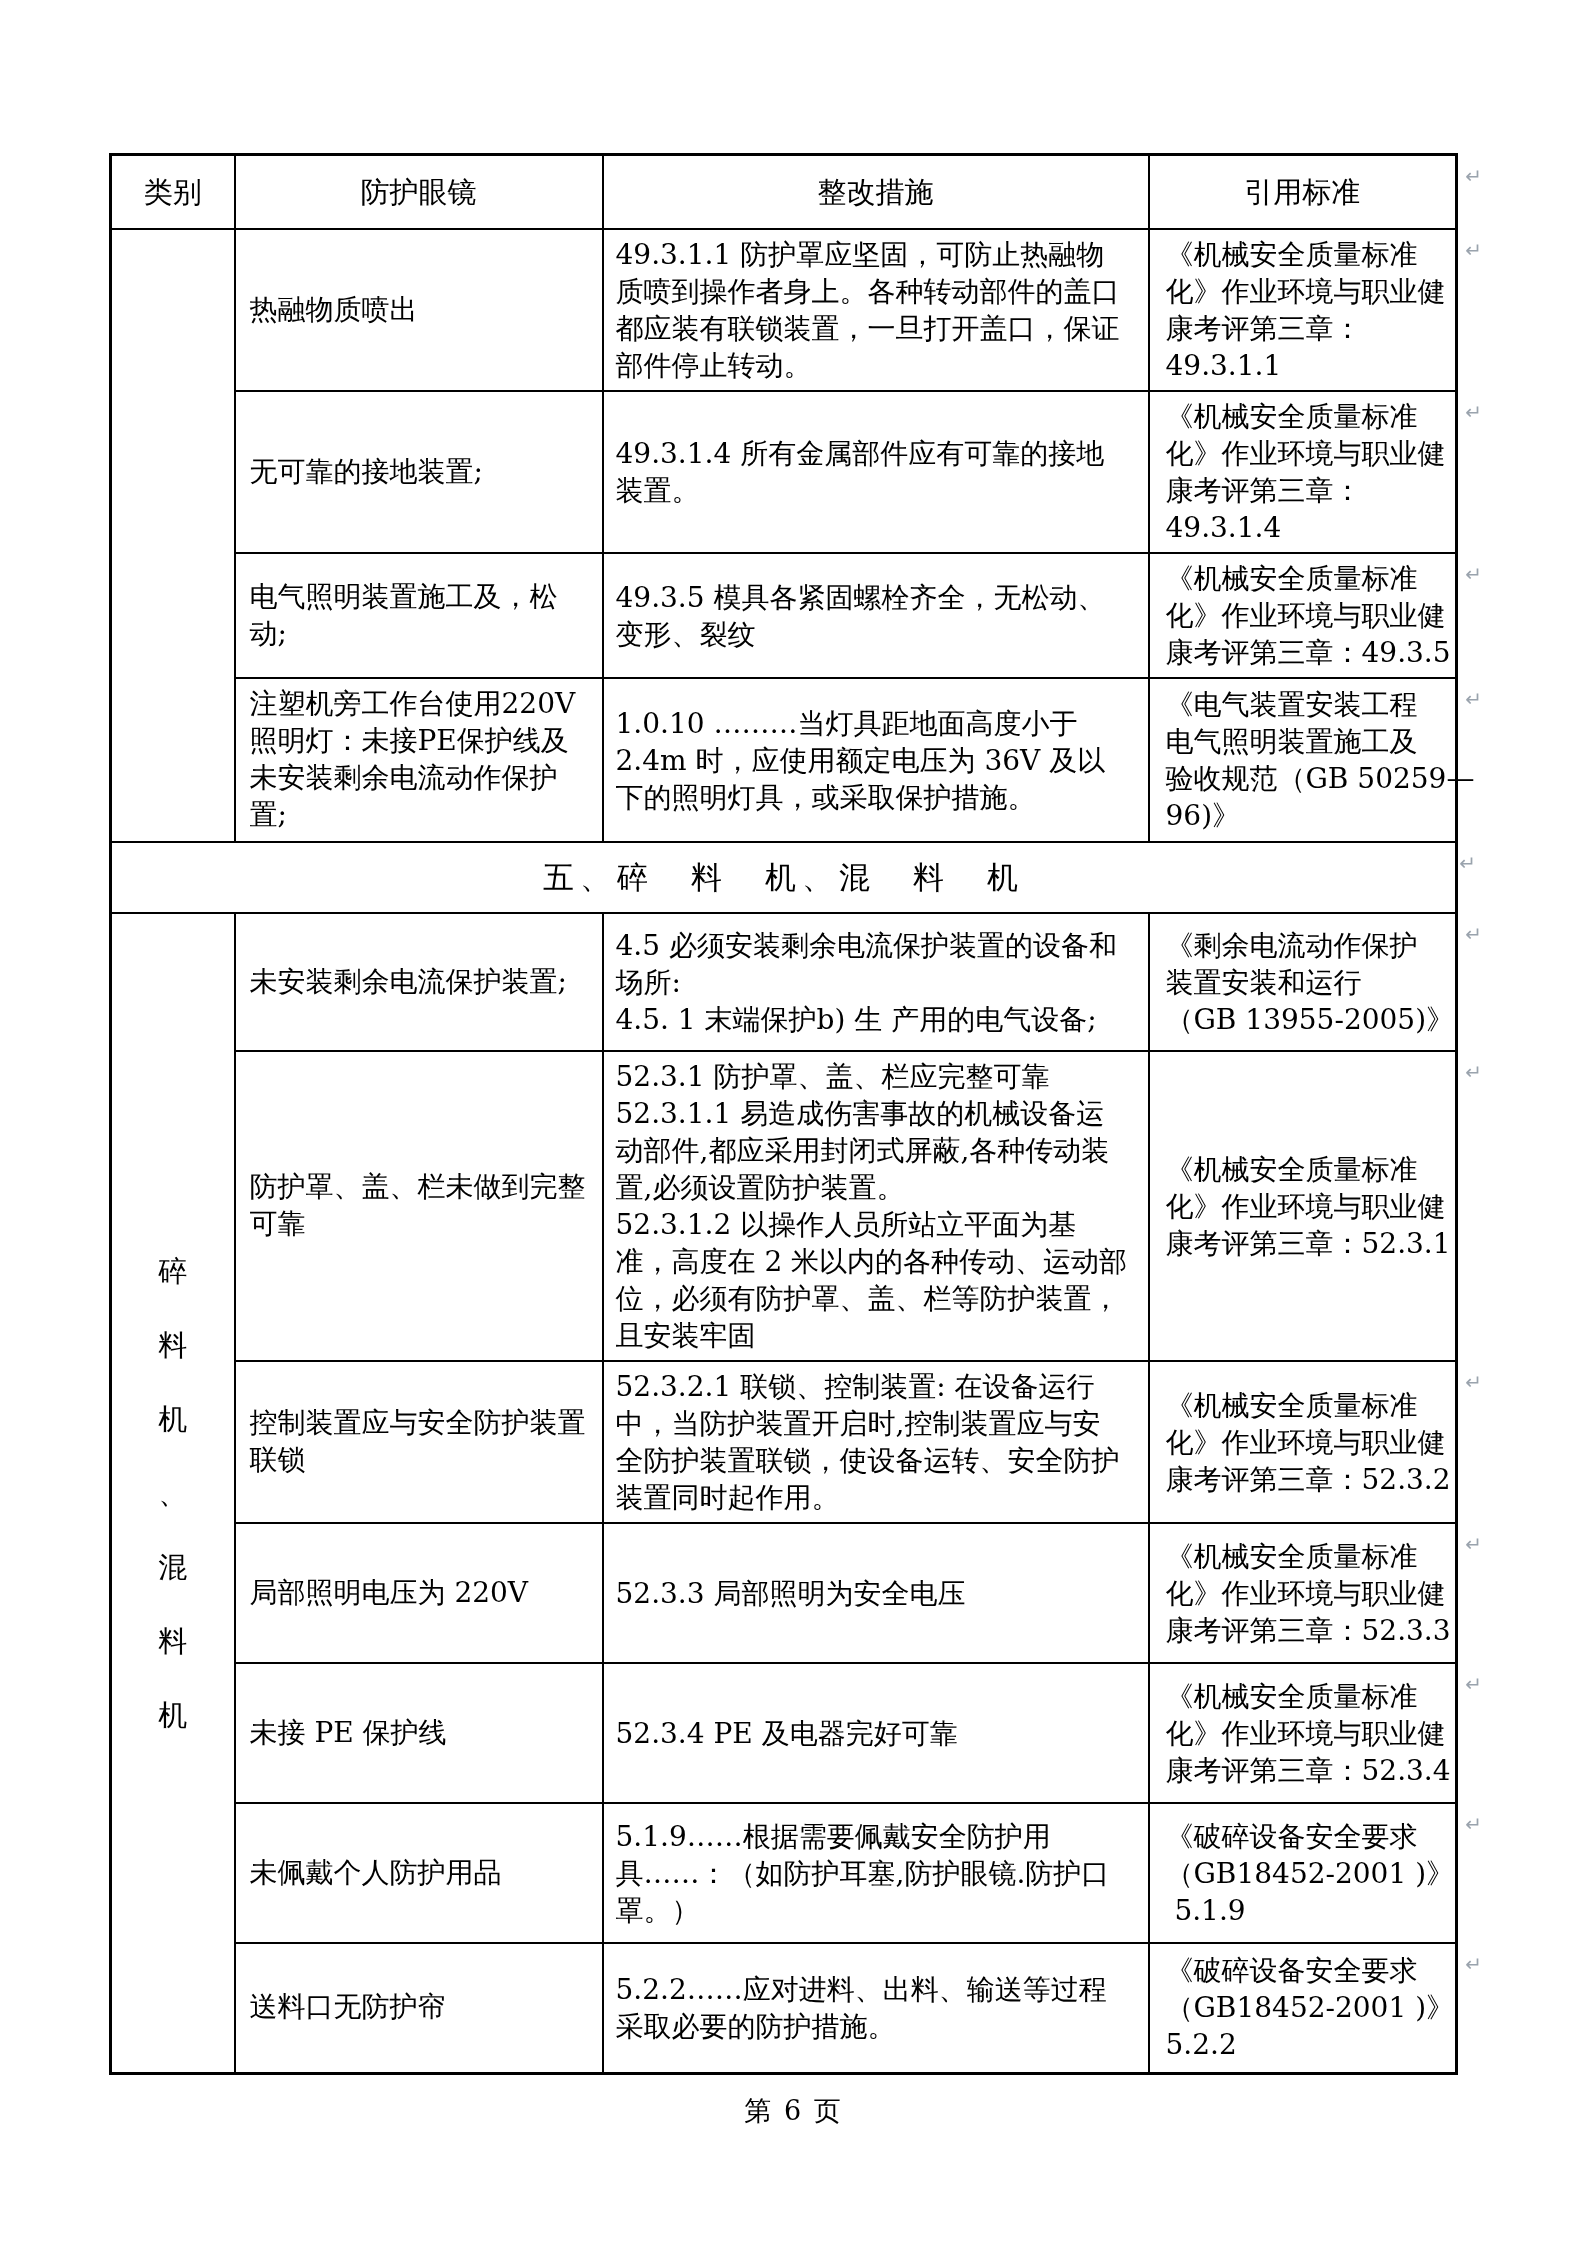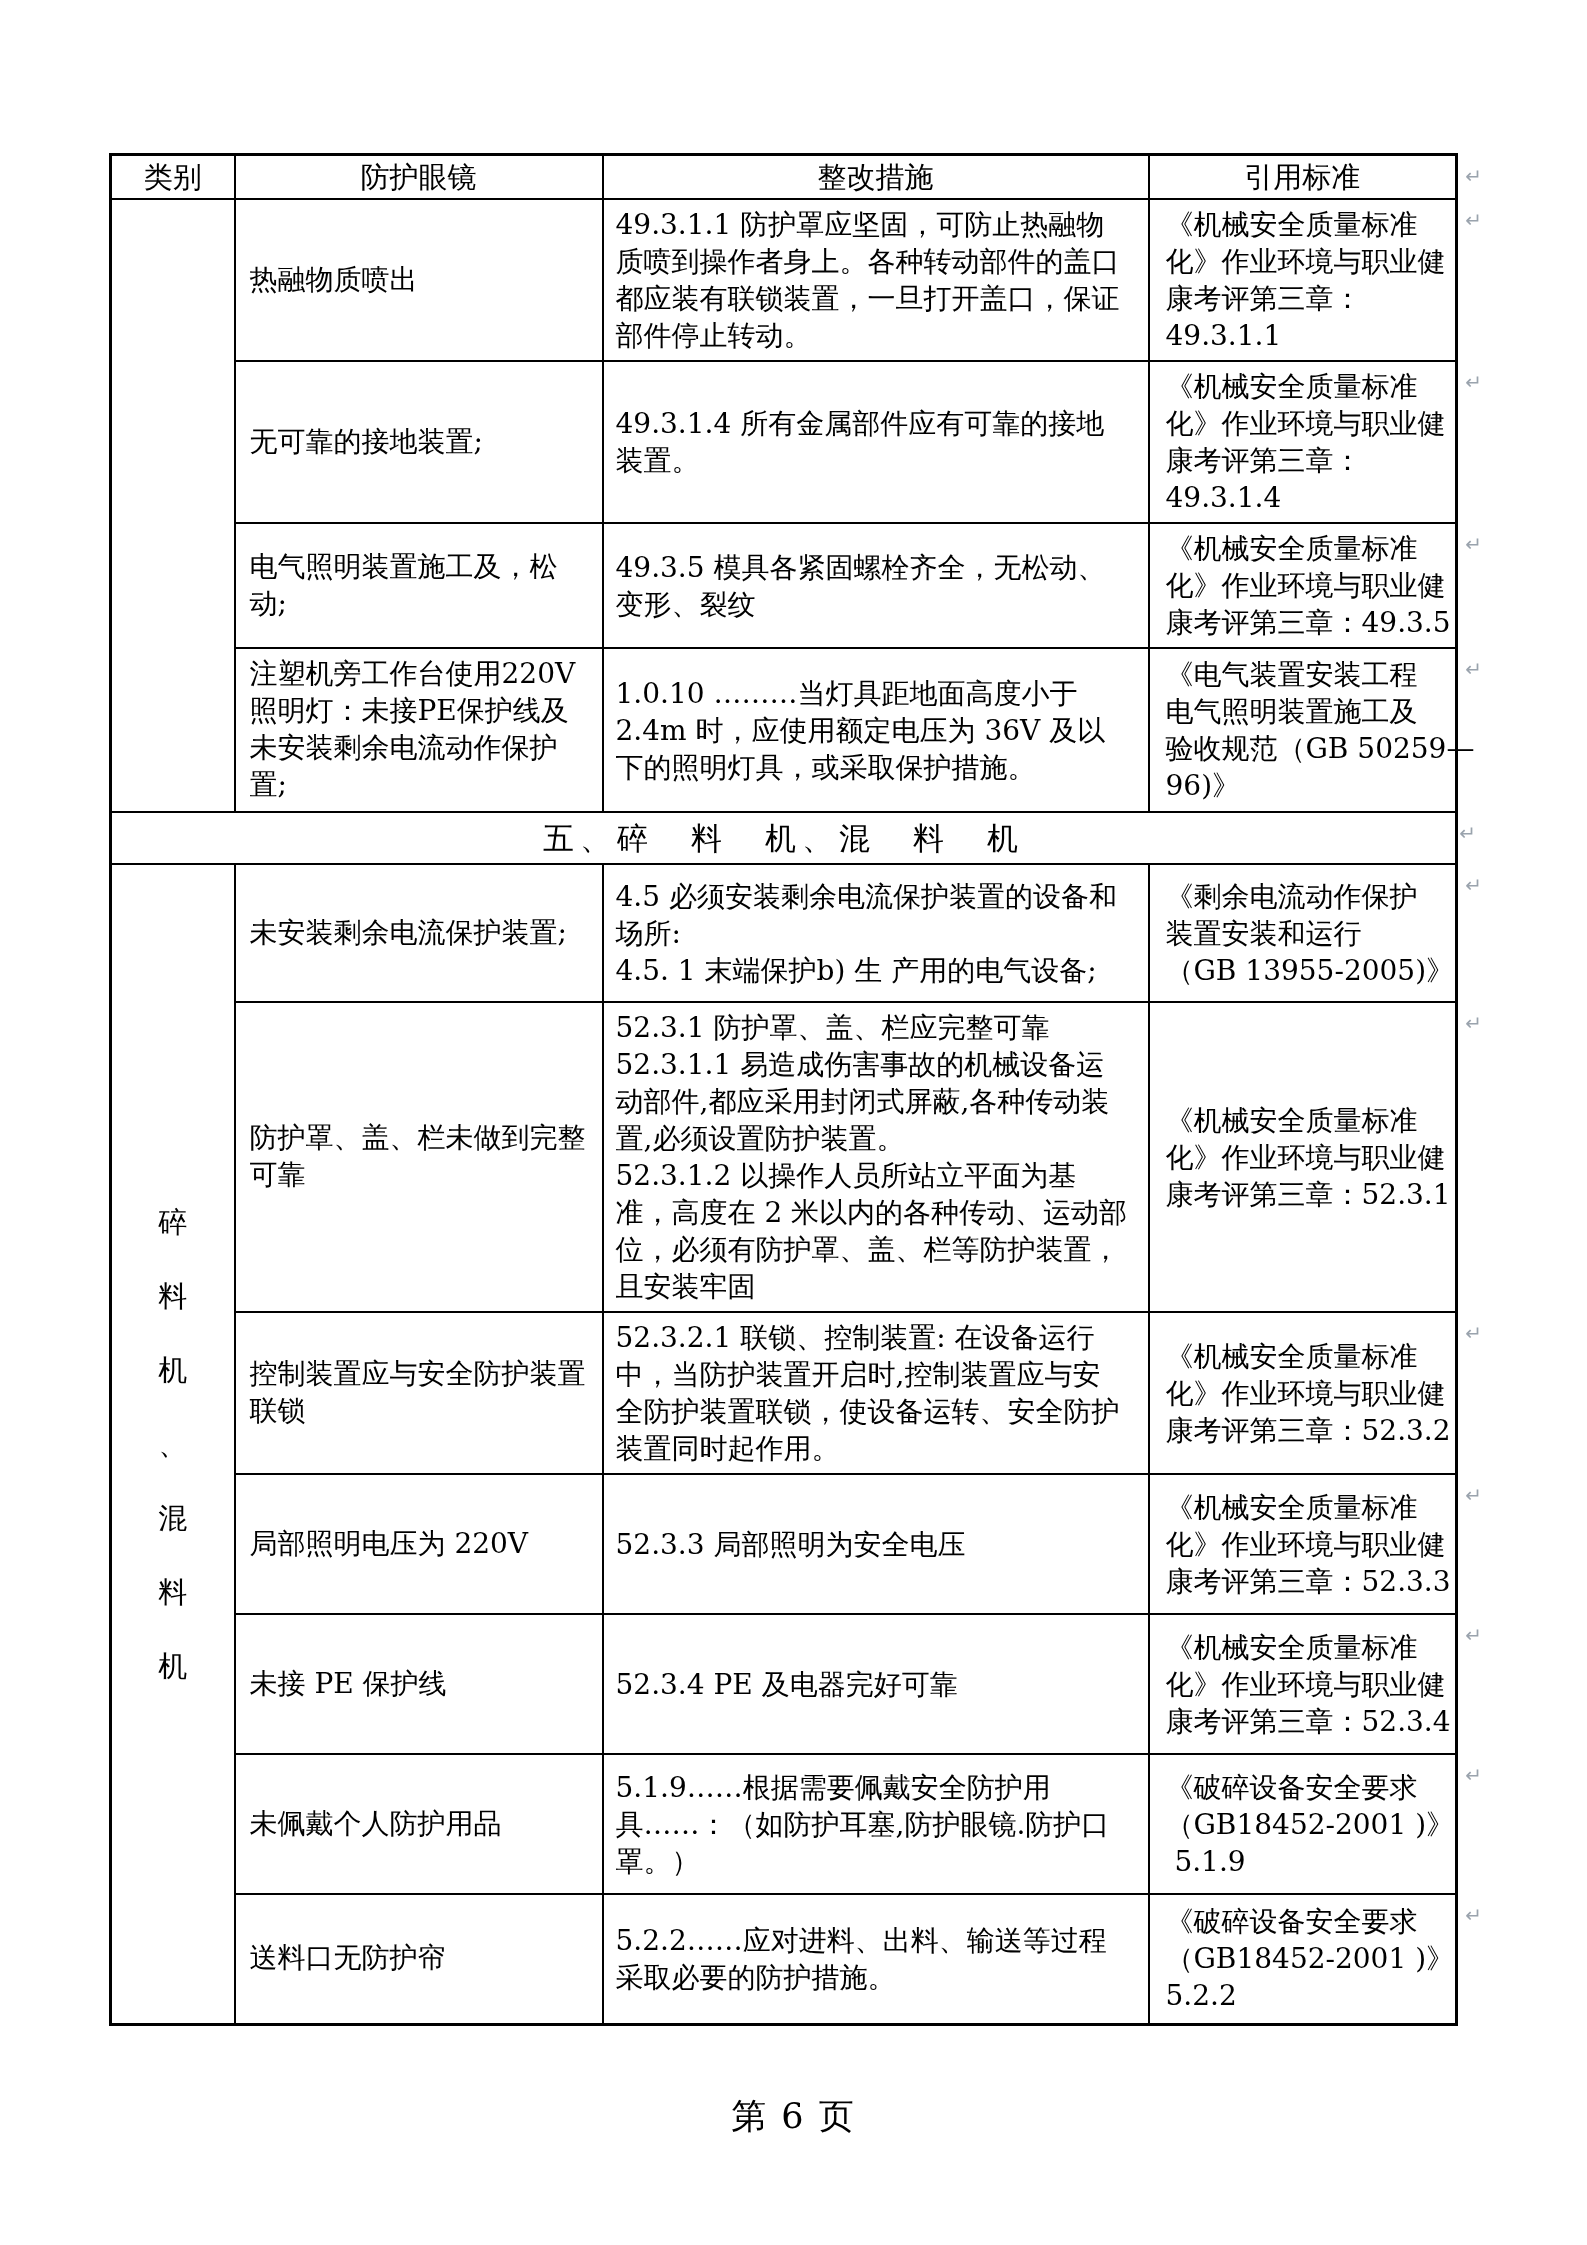--- a/index.html
+++ b/index.html
@@ -23,21 +23,21 @@
   col.c-haz { width:368px; }
   col.c-mea { width:546px; }
   col.c-std { width:308px; }
   th, td {
     border:2px solid #000;
     font-weight:normal;
     font-size:28px;
     line-height:37px;
     vertical-align:middle;
     position:relative;
-    padding:1px;
+    padding:16px;
   }
   th { height:40px; text-align:center; font-size:29px; }
   td.cat {
     text-align:center;
     white-space:pre-line;
     line-height:74px;
     font-size:29px;
   }
   td.hazard  { padding:6px 10px 8px 14px; }
   td.measure { padding:6px 20px 6px 12px; white-space:pre-wrap; }
@@ -53,21 +53,21 @@
     font-size:20px;
     line-height:20px;
     color:#9aa3ad;
     font-family:"DejaVu Sans","Liberation Sans",sans-serif;
   }
   .footer {
     position:absolute;
     top:2093px; left:0;
     width:100%;
     text-align:center;
-    font-size:35px;
+    font-size:27px;
     letter-spacing:2px;
   }
 </style>
 </head>
 <body>
 
 <div class="page">
 
   <table class="doc">
     <colgroup>

